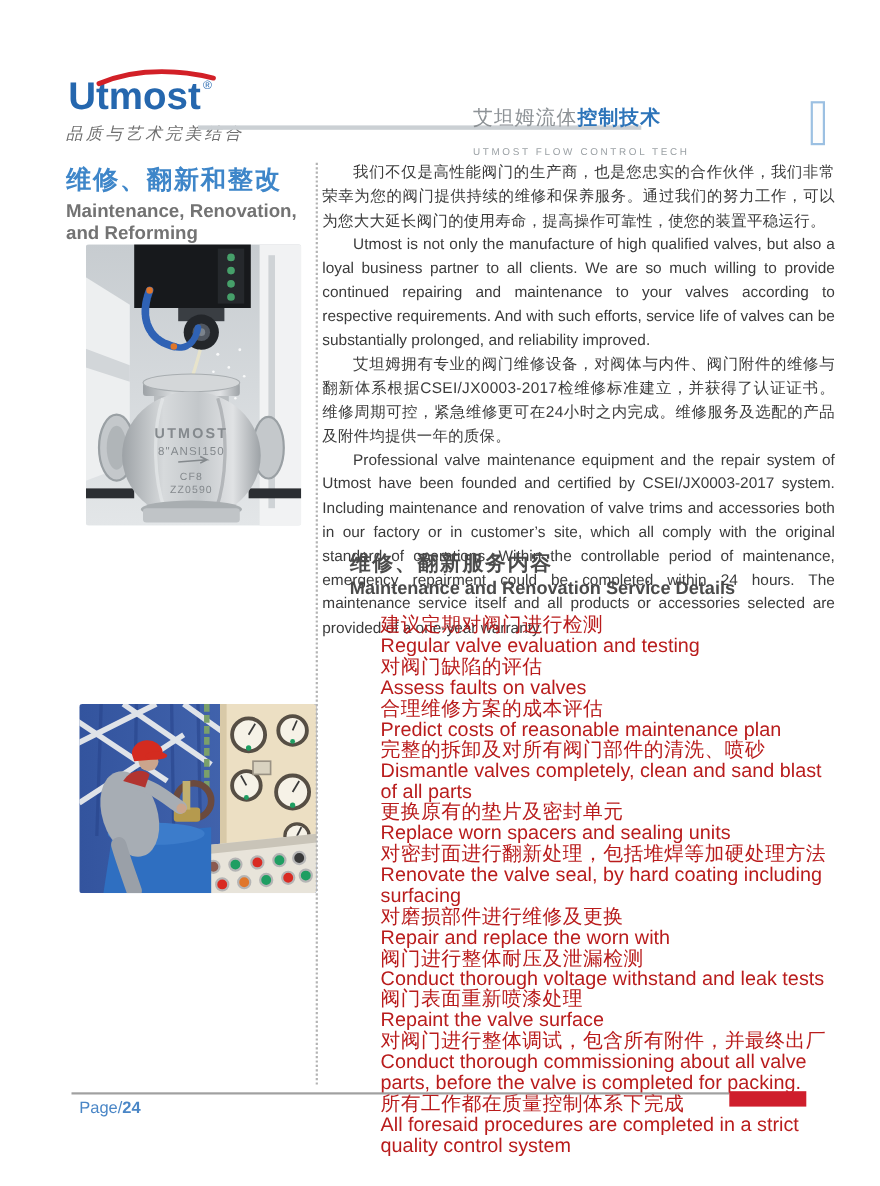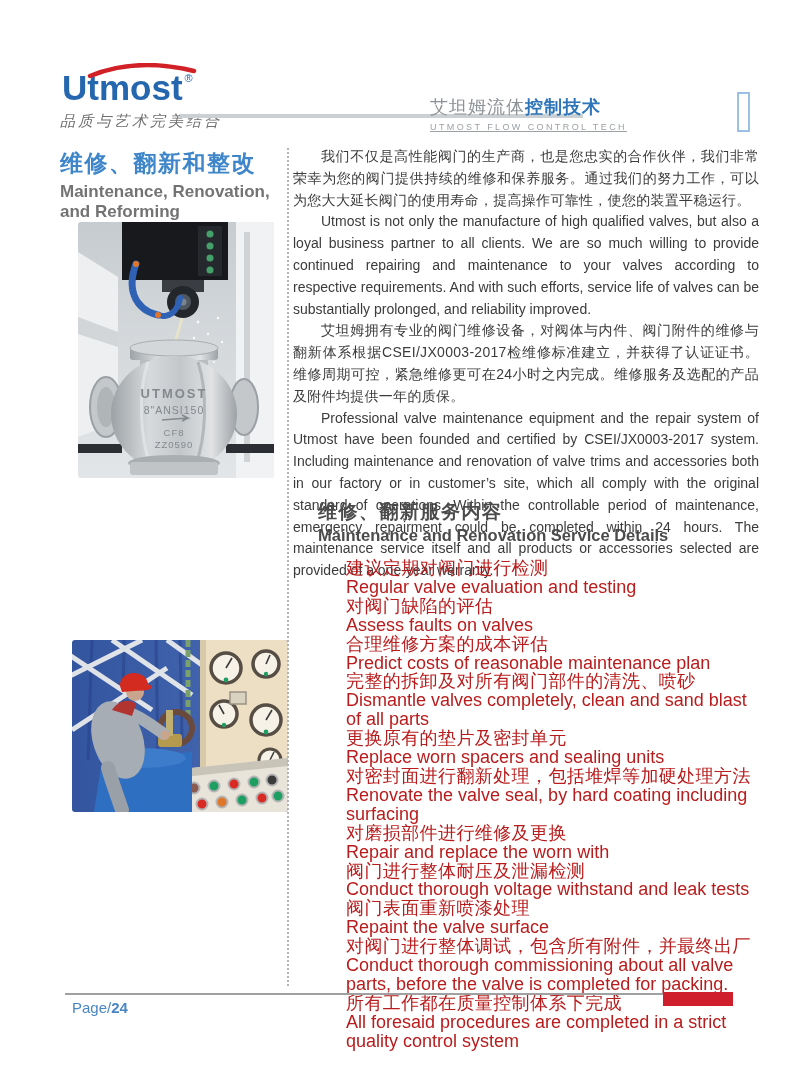--- a/index.html
+++ b/index.html
@@ -11,21 +11,21 @@
         font-size:35px;letter-spacing:0px;line-height:1;}
   .logo .swoosh{position:absolute;left:24px;top:-7px;}
   .logo sup{font-size:11px;font-weight:normal;vertical-align:18px;margin-left:2px;color:#2567ae;}
   .tagline{position:absolute;left:60px;top:112px;width:190px;color:#6e6e6e;
            font-family:"DejaVu Serif",serif;font-style:italic;font-size:15px;letter-spacing:3px;white-space:nowrap;}
   .header-rule{position:absolute;left:180px;top:114px;width:403px;height:4px;background:#cbd0d4;}
   .header-right{position:absolute;left:430px;top:95px;width:302px;text-align:left;}
   .header-cn{font-size:18px;letter-spacing:1px;white-space:nowrap;}
   .header-cn .g{color:#8d9296;}
   .header-cn .b{color:#2d74b9;font-weight:bold;}
-  .header-en{font-size:9px;letter-spacing:2.4px;color:#9ba1a5;margin-top:3px;white-space:nowrap;text-decoration:underline;}
+  .header-en{font-size:9px;letter-spacing:2.4px;color:#9ba1a5;margin-top:14px;white-space:nowrap;}
   .header-tab{position:absolute;left:737px;top:92px;width:9px;height:36px;border:2px solid #9cc0e2;background:#fdfdfd;}
 
   
   .side-title{position:absolute;left:60px;top:148px;width:218px;text-align:left;}
   .side-title-cn{font-size:23px;font-weight:bold;color:#3e86c9;letter-spacing:1.5px;white-space:nowrap;}
   .side-title-en{font-size:17px;color:#737373;line-height:1.18;margin-top:3px;font-weight:bold;}
   .photo{position:absolute;border-radius:3px;overflow:hidden;}
   .photo1{left:78px;top:222px;width:196px;height:256px;}
   .photo2{left:72px;top:640px;width:216px;height:172px;}
 

